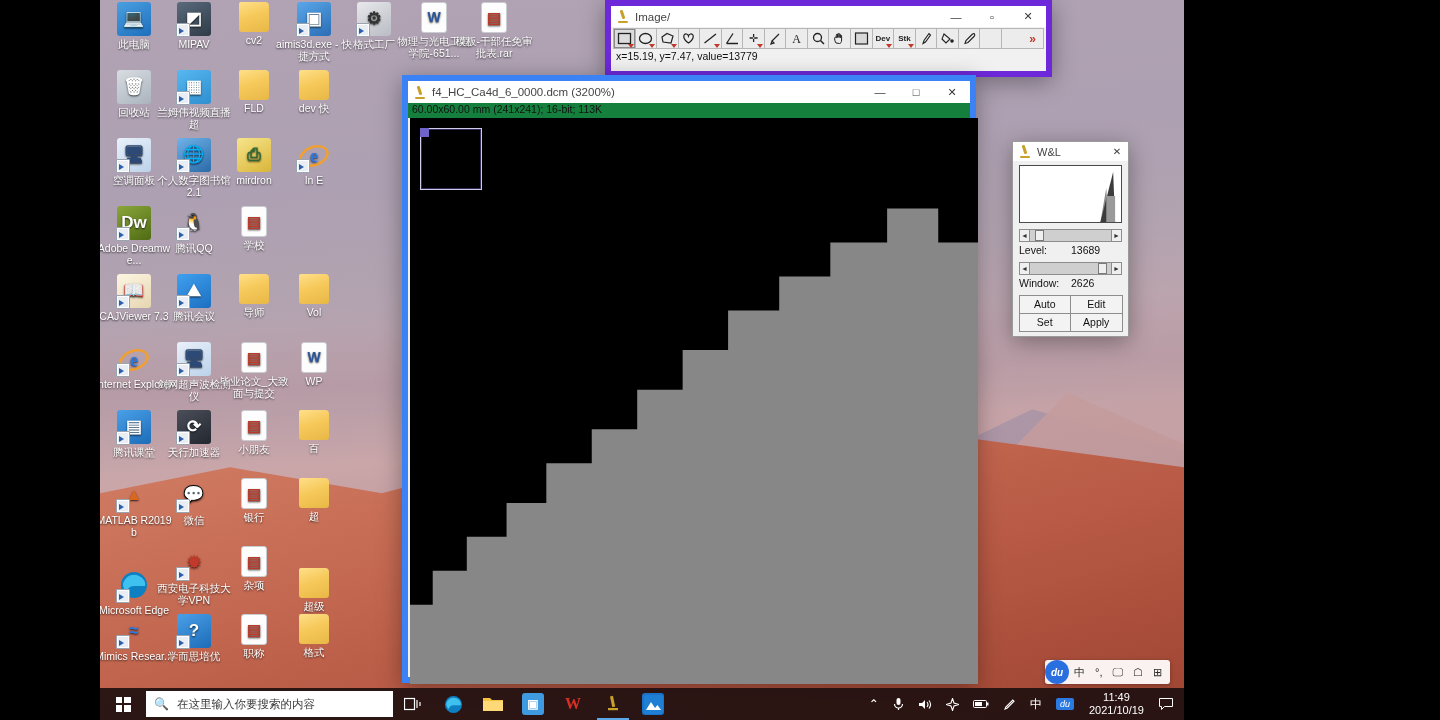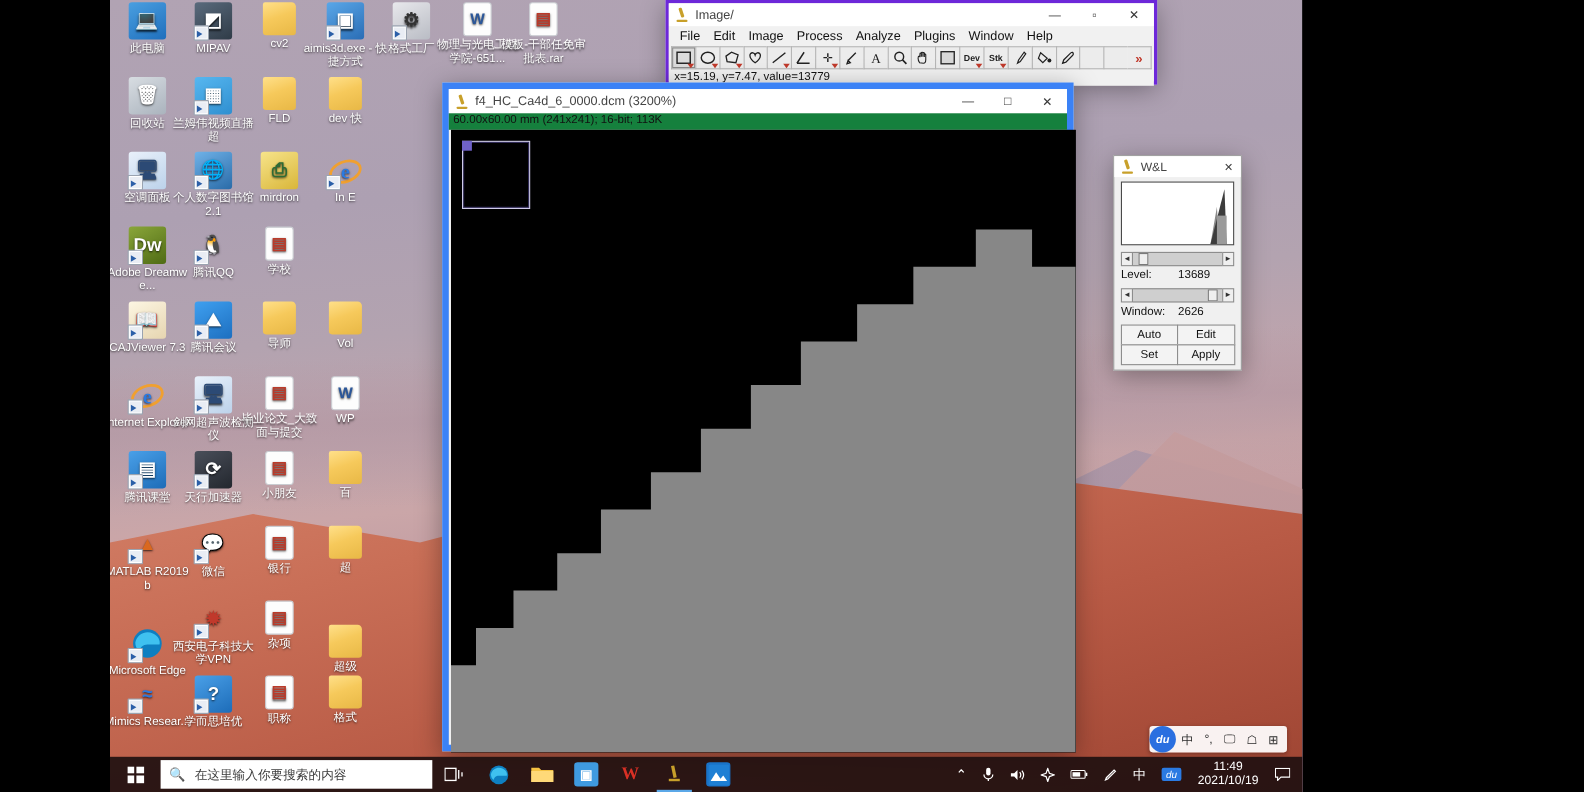--- a/index.html
+++ b/index.html
@@ -124,21 +124,21 @@
   .win-btn {
     width: 36px; height: 100%;
     display: flex; align-items: center; justify-content: center;
     font-size: 11px; color: #3a3a3a;
   }
 
   
   #imagej {
     left: 505px; top: 0px;
     width: 447px; height: 77px;
-    border: 3px solid #6d28d9;
+    border: 6px solid #6d28d9;
     background: #f1f1f1;
   }
   #ij-menubar {
     display: flex;
     font-size: 11.5px;
     color: #111;
     height: 17px;
     align-items: center;
     padding-left: 4px;
     background: #f1f1f1;
@@ -576,30 +576,20 @@
           <span class="scope-body"></span>
             <span class="scope-base"></span>
         </span>
         <span>Image/</span>
         <span class="win-btns">
           <span class="win-btn">—</span>
           <span class="win-btn">▫</span>
           <span class="win-btn close">✕</span>
         </span>
       </div>
-      <div id="ij-menubar">
-          <span class="mi">File</span>
-          <span class="mi">Edit</span>
-          <span class="mi">Image</span>
-          <span class="mi">Process</span>
-          <span class="mi">Analyze</span>
-          <span class="mi">Plugins</span>
-          <span class="mi">Window</span>
-          <span class="mi">Help</span>
-        </div>
       <div id="ij-toolbar">
           <div class="tool sel">
             <svg width="15" height="13" viewBox="0 0 15 13">
               <rect x="1.5" y="1.5" width="12" height="10" fill="none" stroke="#222" stroke-width="1.3"></rect>
             </svg>
             <span class="redtri"></span>
           </div>
           <div class="tool">
             <svg width="15" height="13" viewBox="0 0 15 13">
               <ellipse cx="7.5" cy="6.5" rx="6" ry="5" fill="none" stroke="#222" stroke-width="1.3"></ellipse>

